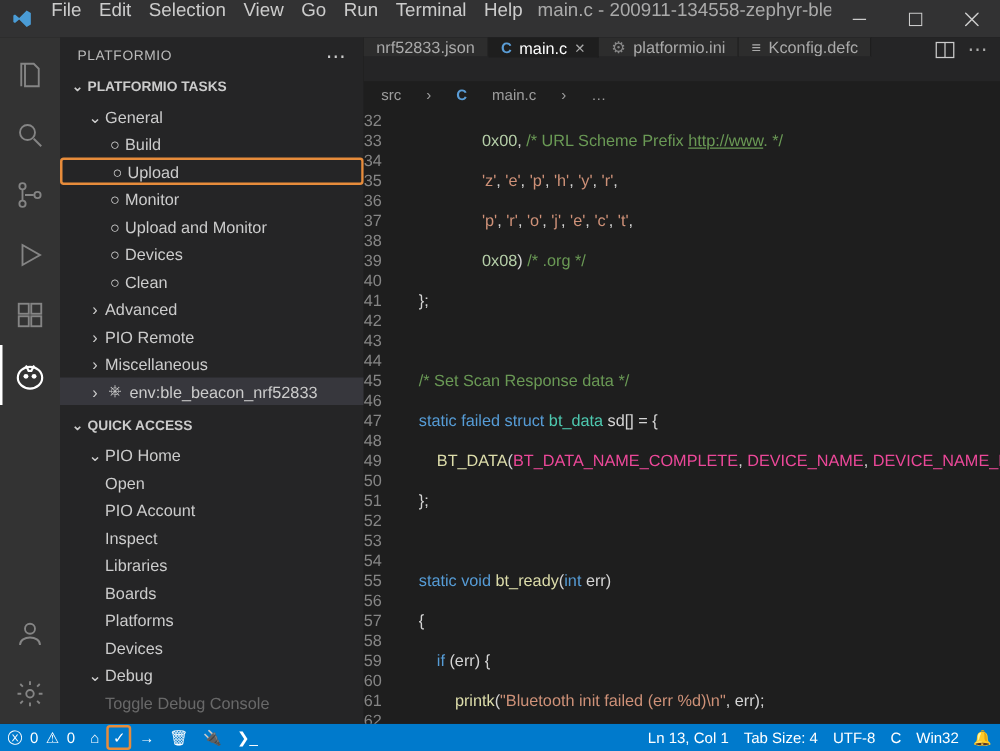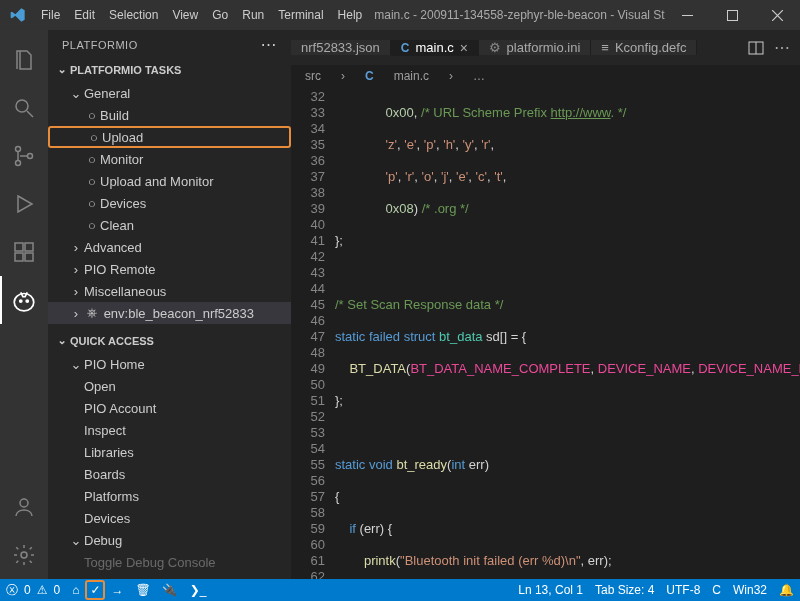--- a/index.html
+++ b/index.html
@@ -1,17 +1,17 @@
 <!DOCTYPE html>
 <html><head>
 <meta charset="utf-8">
 <style>
   * { box-sizing: border-box; margin: 0; padding: 0; font-family: "Segoe UI", Arial, sans-serif; }
   html, body { width: 800px; height: 601px; overflow: hidden; background: #1e1e1e; color: #ccc; }
-  .titlebar { height: 30px; background: #323233; display: flex; align-items: center; font-size: 12px; color: #ccc; }
+  .titlebar { height: 30px; background: #323233; display: flex; font-size: 15px; color: #ccc; }
   .titlebar .logo { width: 35px; display:flex; align-items:center; justify-content:center; }
   .titlebar .menu { display: flex; gap: 2px; }
   .titlebar .menu span { padding: 0 6px; cursor: default; }
   .titlebar .title { flex: 1; padding-left: 6px; color: #aaa; white-space: nowrap; overflow: hidden; }
   .titlebar .winctrl { display: flex; }
   .titlebar .winctrl div { width: 45px; height: 30px; display:flex; align-items:center; justify-content:center; color:#ccc; }
   .body { display: flex; height: 549px; }
   .activity { width: 48px; background: #333333; display: flex; flex-direction: column; align-items:center; padding-top:6px; }
   .activity .ico { width: 48px; height: 48px; display:flex; align-items:center; justify-content:center; color:#858585; position: relative; }
   .activity .ico.active { color:#fff; }
@@ -24,30 +24,30 @@
   .section-title .chev { width: 16px; display:inline-flex; justify-content:center; }
   .tree { font-size: 13px; color:#ccc; }
   .tree .row { display:flex; align-items:center; height: 22px; padding-left: 20px; white-space: nowrap; }
   .tree .row .chev { width:16px; display:inline-flex; justify-content:center; color:#ccc; }
   .tree .row .dot { width: 16px; display:inline-flex; justify-content:center; color:#ccc; }
   .tree .row.indent1 { padding-left: 36px; }
   .tree .row.hl { border: 2px solid #e78c3b; border-radius: 3px; height: 22px; }
   .tree .row.sel { background: #37373d; }
   .tree .row.env .ico { width:16px; display:inline-flex; justify-content:center; }
   .editor { flex:1; display:flex; flex-direction:column; background:#1e1e1e; min-width:0; }
-  .tabs { height: 35px; background:#252526; display:flex; align-items:center; }
+  .tabs { height: 35px; background:#252526; display:flex; align-items:flex-start; }
   .tab { display:flex; align-items:center; padding: 0 10px; gap:6px; background:#2d2d2d; color:#aaa; font-size:13px; border-right:1px solid #1e1e1e; position:relative; }
   .tab.active { background:#1e1e1e; color:#fff; }
   .tab .close { color:#aaa; font-size:14px; }
   .tab .cicon { color:#5a9dd6; font-weight:700; font-size:12px; }
   .tab .gear { color:#888; }
   .tabs .right { margin-left:auto; display:flex; align-items:center; gap:10px; padding:0 10px; color:#aaa; }
   .breadcrumb { height: 22px; display:flex; align-items:center; padding: 0 14px; font-size: 12px; color:#9e9e9e; gap:20px; }
   .code { flex:1; overflow:hidden; position:relative; font-family: Consolas, "Courier New", monospace; font-size: 13px; line-height: 16px; }
-  .gutter { position:absolute; left:0; top:0; width:44px; text-align:right; color:#858585; padding-top:2px; }
+  .gutter { position:absolute; left:0; top:0; width:44px; color:#858585; padding-top:2px; }
   .gutter div { height:16px; padding-right:10px; }
   .codearea { position:absolute; left:44px; right:0; top:0; padding-top:2px; white-space:pre; color:#d4d4d4; }
   .codearea div { height:16px; }
   .c-kw { color:#569cd6; }
   .c-ty { color:#4ec9b0; }
   .c-fn { color:#dcdcaa; }
   .c-str { color:#ce9178; }
   .c-com { color:#6a9955; }
   .c-num { color:#b5cea8; }
   .c-mac { color:#ec4899; }

